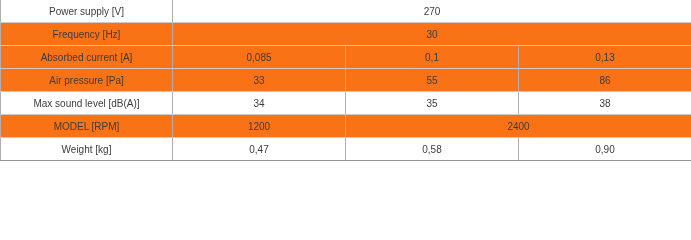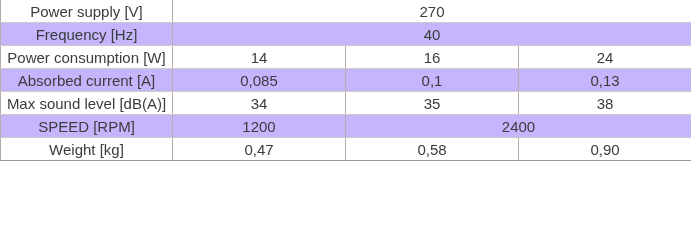--- a/index.html
+++ b/index.html
@@ -17,39 +17,39 @@
     width: 691px;
     border-collapse: collapse;
     table-layout: fixed;
     background: #ffffff;
   }
   #spec-table td {
     height: 22px;
     padding: 0 4px;
     text-align: center;
     vertical-align: middle;
-    font-size: 15px;
+    font-size: 10px;
     color: #3c3c3c;
     border-right: 1px solid #b3aeab;
     border-bottom: 1px solid #cfcac6;
     white-space: nowrap;
     overflow: hidden;
   }
   #spec-table td.edge-left {
     border-left: 1px solid #b3aeab;
   }
   #spec-table tr.row-head td {
     height: 26px;
     background: #e2dedb;
     border-top: 1px solid #b3aeab;
     border-bottom: 2px solid #6f6a66;
     font-size: 11.5px;
   }
   #spec-table tr.shaded td {
-    background: #c4b5fd;
+    background: #f97316;
   }
   #spec-table tr.plain td {
     background: #ffffff;
   }
   #spec-table tr.row-last td {
     border-bottom: 1px solid #9b9693;
   }
   .col-label { width: 172px; }
   .col-v1 { width: 173px; }
   .col-v2 { width: 173px; }
@@ -68,48 +68,48 @@
   <tbody>
 
 
     <tr class="plain">
       <td class="edge-left">Power supply [V]</td>
       <td colspan="3">270</td>
     </tr>
 
     <tr class="shaded">
       <td class="edge-left">Frequency [Hz]</td>
-      <td colspan="3">40</td>
+      <td colspan="3">30</td>
     </tr>
 
-    <tr class="plain">
-      <td class="edge-left">Power consumption [W]</td>
-      <td>14</td>
-      <td>16</td>
-      <td>24</td>
-    </tr>
 
     <tr class="shaded">
       <td class="edge-left">Absorbed current [A]</td>
       <td>0,085</td>
       <td>0,1</td>
       <td>0,13</td>
     </tr>
 
 
+    <tr class="shaded">
+      <td class="edge-left">Air pressure [Pa]</td>
+      <td>33</td>
+      <td>55</td>
+      <td>86</td>
+    </tr>
 
     <tr class="plain">
       <td class="edge-left">Max sound level [dB(A)]</td>
       <td>34</td>
       <td>35</td>
       <td>38</td>
     </tr>
 
     <tr class="shaded">
-      <td class="edge-left">SPEED [RPM]</td>
+      <td class="edge-left">MODEL [RPM]</td>
       <td>1200</td>
       <td colspan="2">2400</td>
     </tr>
 
     <tr class="plain row-last">
       <td class="edge-left">Weight [kg]</td>
       <td>0,47</td>
       <td>0,58</td>
       <td>0,90</td>
     </tr>

